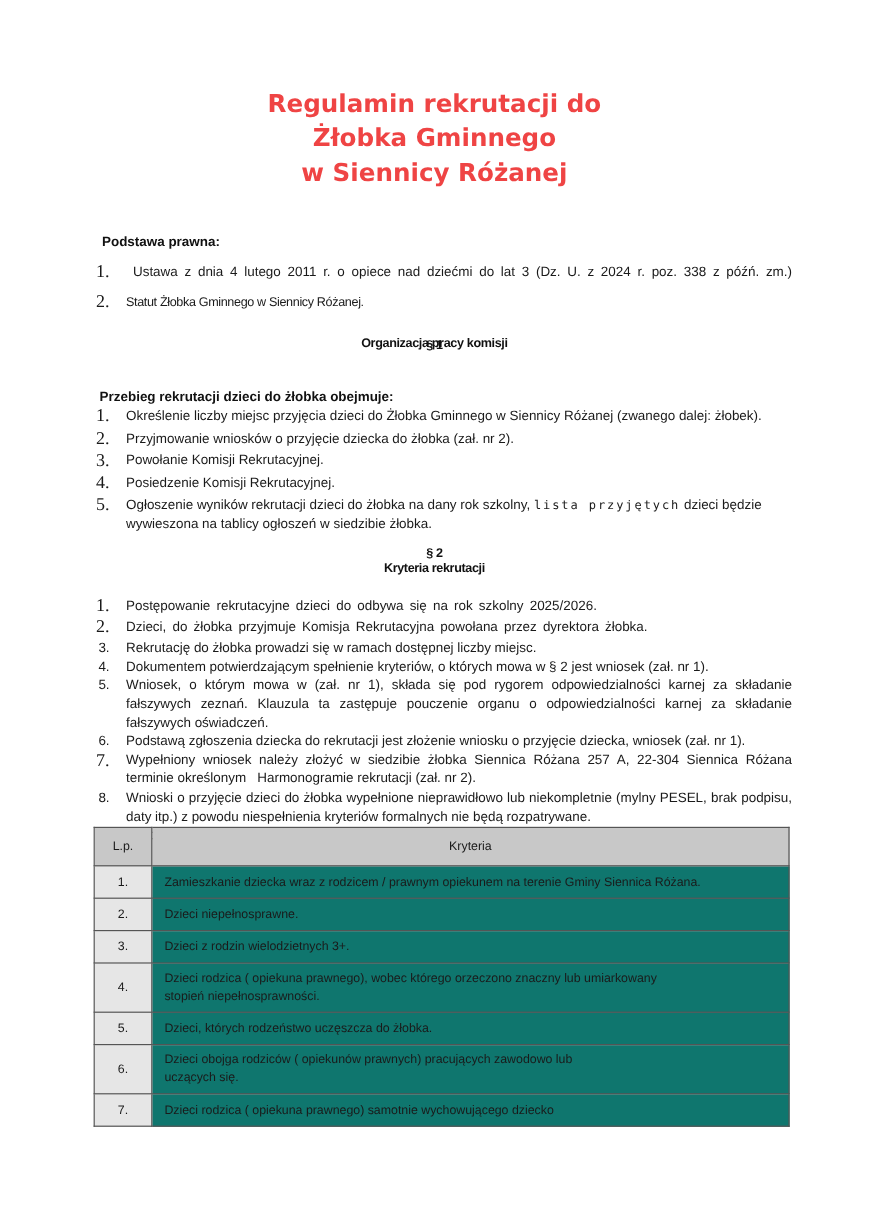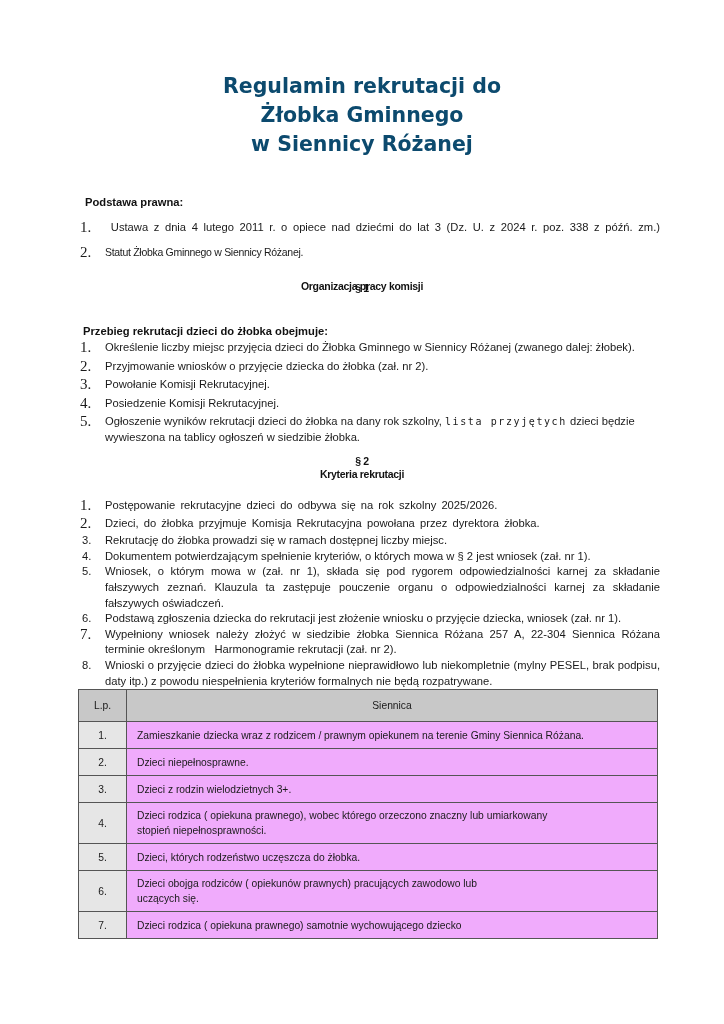--- a/index.html
+++ b/index.html
@@ -2,21 +2,21 @@
 <html><head>
   <meta charset="utf-8">
   <style>
     html, body { margin: 0; padding: 0; background: #ffffff; }
     body { width: 724px; height: 1024px; position: relative; overflow: hidden;
            font-family: "Liberation Sans", sans-serif; color: #111; }
     .page { position: absolute; left: 0; top: 0; width: 724px; height: 1024px; }
 
     .title { position: absolute; left: 0; width: 724px; top: 72px; text-align: center;
              font-family: "DejaVu Sans", sans-serif; font-weight: bold; font-size: 20.5px;
-             line-height: 29px; color: #0c4a6e; }
+             line-height: 29px; color: #ef4444; }
     .title div { white-space: nowrap; }
 
     .label-bold { position: absolute; font-weight: bold; font-size: 11.2px; color: #111; white-space: nowrap; }
 
     .ol { position: absolute; left: 80px; width: 580px; margin: 0; padding: 0; list-style: none; }
     .ol li { position: relative; padding-left: 25px; font-size: 11.2px; line-height: 15.6px; color: #1a1a1a; }
     .ol li .num { position: absolute; left: 0; top: 0; font-family: "Liberation Serif", serif; font-size: 15px; line-height: 15.6px; }
     .ol li .num.small { font-family: "Liberation Sans", sans-serif; font-size: 11.2px; left: 2px; }
     .ol li .txt { display: block; }
     .ol li .txt.just { text-align: justify; }
@@ -24,21 +24,21 @@
 
     .section-head { position: absolute; left: 0; width: 724px; text-align: center; font-weight: bold;
                     font-size: 10.5px; line-height: 14px; color: #111; letter-spacing: -0.3px; }
 
     table.crit { position: absolute; left: 78px; top: 689px; width: 580px; border-collapse: collapse;
                  font-size: 10.3px; color: #1a1a1a; }
     table.crit td, table.crit th { border: 1.3px solid #555; padding: 0 10px; }
     table.crit th { background: #c8c8c8; font-weight: normal; height: 31px; }
     table.crit td.lp { background: #e6e6e6; text-align: center; width: 27px; }
     table.crit th.lp { width: 27px; margin-top: 26px; }
-    table.crit td.tx { background: #f0abfc; line-height: 15px; }
+    table.crit td.tx { background: #0f766e; line-height: 15px; }
     table.crit tr.h26 td { height: 26px; }
     table.crit tr.h40 td { height: 40px; }
   </style>
 </head>
 <body>
 
 <div class="page">
 
   <div class="title">
     <div>Regulamin rekrutacji do</div>
@@ -124,21 +124,21 @@
     <li>
       <span class="num small">9.</span>
       <span class="txt">Wnioski złożone po wyznaczonym terminie nie będą rozpatrywane.</span>
     </li>
   </ol>
 
   <table class="crit">
     <thead>
       <tr>
         <th class="lp">L.p.</th>
-        <th>Siennica</th>
+        <th>Kryteria</th>
       </tr>
     </thead>
     <tbody>
       <tr class="h26">
         <td class="lp">1.</td>
         <td class="tx">Zamieszkanie dziecka wraz z rodzicem / prawnym opiekunem na terenie Gminy Siennica Różana.</td>
       </tr>
       <tr class="h26">
         <td class="lp">2.</td>
         <td class="tx">Dzieci niepełnosprawne.</td>

